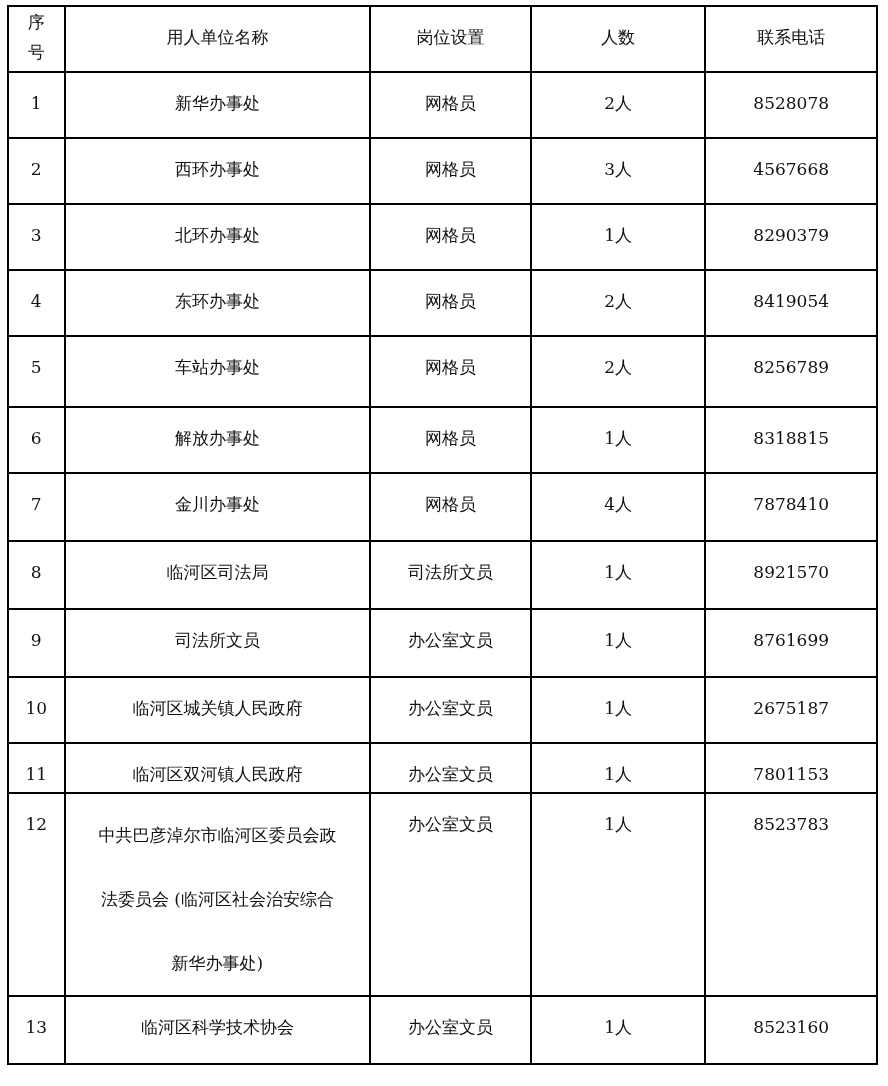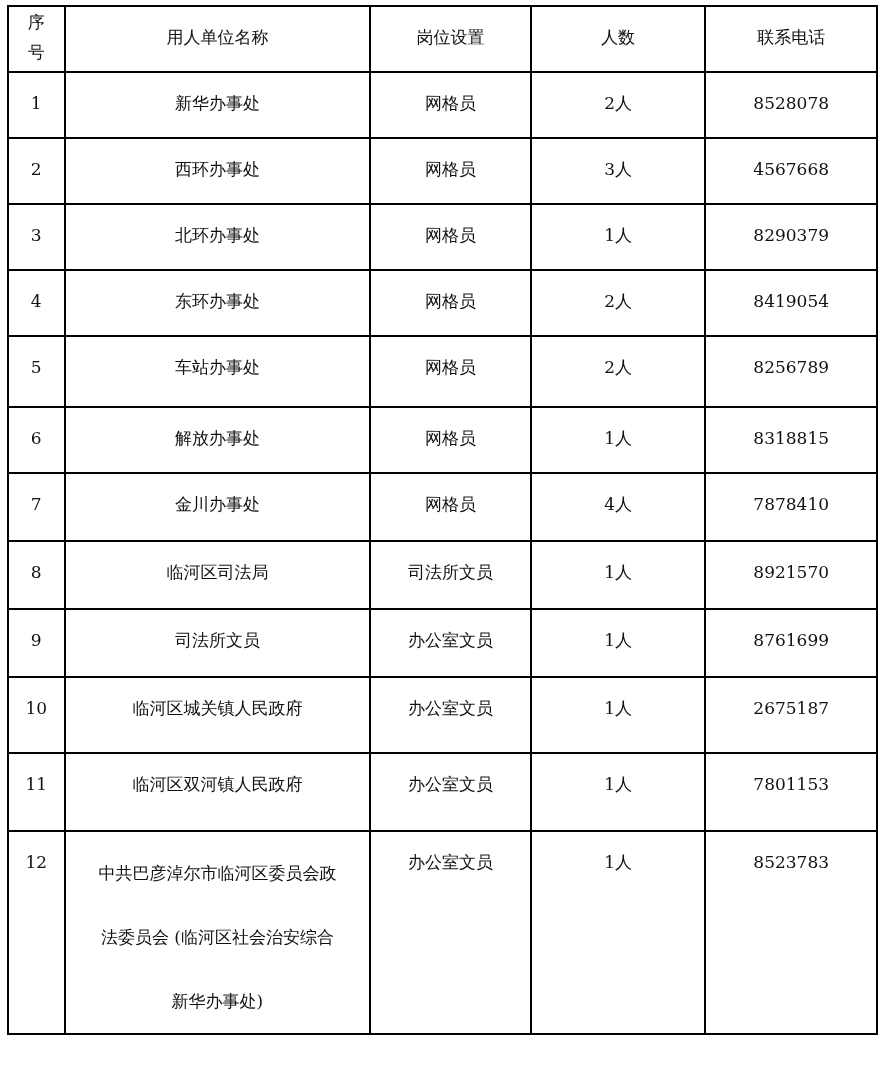--- a/index.html
+++ b/index.html
@@ -96,35 +96,42 @@
       <td>1人</td>
       <td>8921570</td>
     </tr>
     <tr style="height:68px">
       <td>9</td>
       <td>司法所文员</td>
       <td>办公室文员</td>
       <td>1人</td>
       <td>8761699</td>
     </tr>
-    <tr style="height:76px">
+    <tr style="height:66px">
       <td>10</td>
       <td>临河区城关镇人民政府</td>
       <td>办公室文员</td>
       <td>1人</td>
       <td>2675187</td>
     </tr>
-    <tr style="height:78px">
+    <tr style="height:50px">
       <td>11</td>
       <td>临河区双河镇人民政府</td>
       <td>办公室文员</td>
       <td>1人</td>
       <td>7801153</td>
     </tr>
     <tr style="height:178px">
       <td>12</td>
       <td class="multi"><span>中共巴彦淖尔市临河区委员会政</span><br><span>法委员会 (临河区社会治安综合</span><br><span>新华办事处)</span></td>
       <td>办公室文员</td>
       <td>1人</td>
       <td>8523783</td>
     </tr>
+    <tr style="height:68px">
+      <td>13</td>
+      <td>临河区科学技术协会</td>
+      <td>办公室文员</td>
+      <td>1人</td>
+      <td>8523160</td>
+    </tr>
   </tbody>
 </table>
 
 </body></html>

